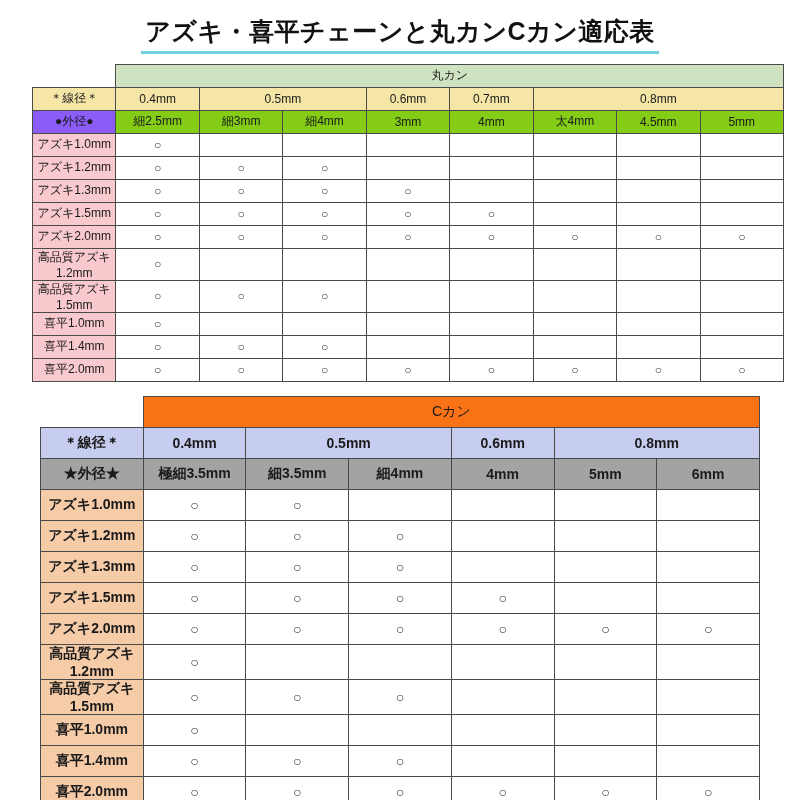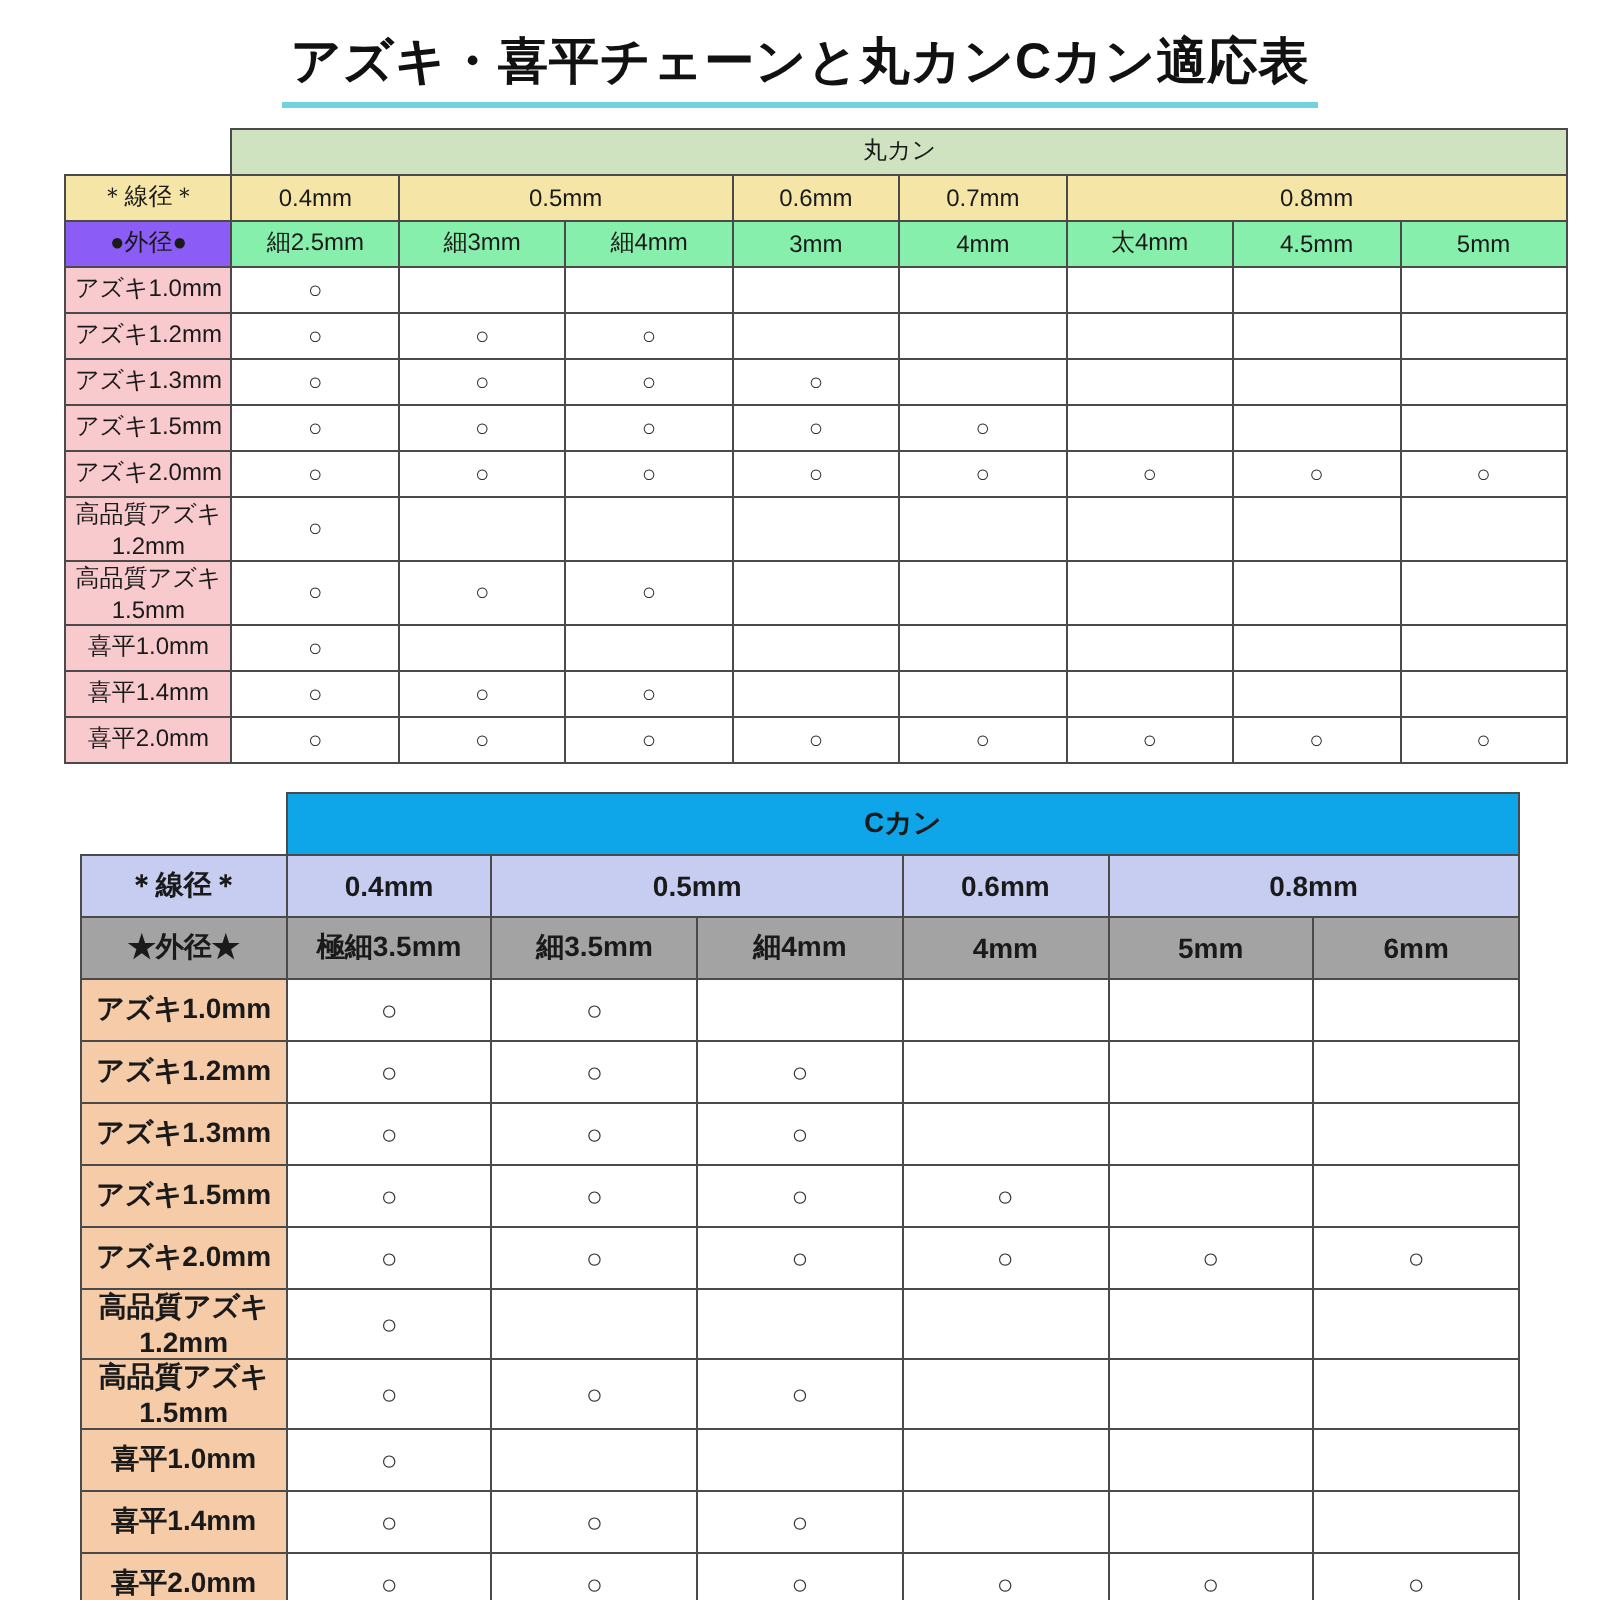--- a/index.html
+++ b/index.html
@@ -66,21 +66,21 @@
   .mk-title {
     background: #cfe3c0;
     font-size: 13px;
     height: 22px !important;
   }
   .mk-head-yellow {
     background: #f5e6a8;
     font-size: 12.5px;
   }
   .mk-head-blue {
-    background: #86efac;
+    background: #84cc16;
     font-size: 12.5px;
   }
   .mk-rowlabel {
     background: #f8c9cd;
     font-size: 11.5px;
     text-align: center;
   }
   .mk-cell {
     background: #ffffff;
     font-size: 13px;
@@ -106,23 +106,23 @@
     width: 720px;
   }
   table.ckan {
     width: 720px;
   }
   table.ckan td {
     height: 30px;
     font-size: 14px;
   }
   .ck-title {
-    background: #0ea5e9;
+    background: #f97316;
     font-size: 17px;
-    font-weight: bold;
+    font-weight: normal;
     height: 30px !important;
   }
   .ck-head-purple {
     background: #c6cdf0;
     font-size: 15px;
     font-weight: bold;
   }
   .ck-head-yellow {
     background: #a3a3a3;
     font-size: 14.5px;

